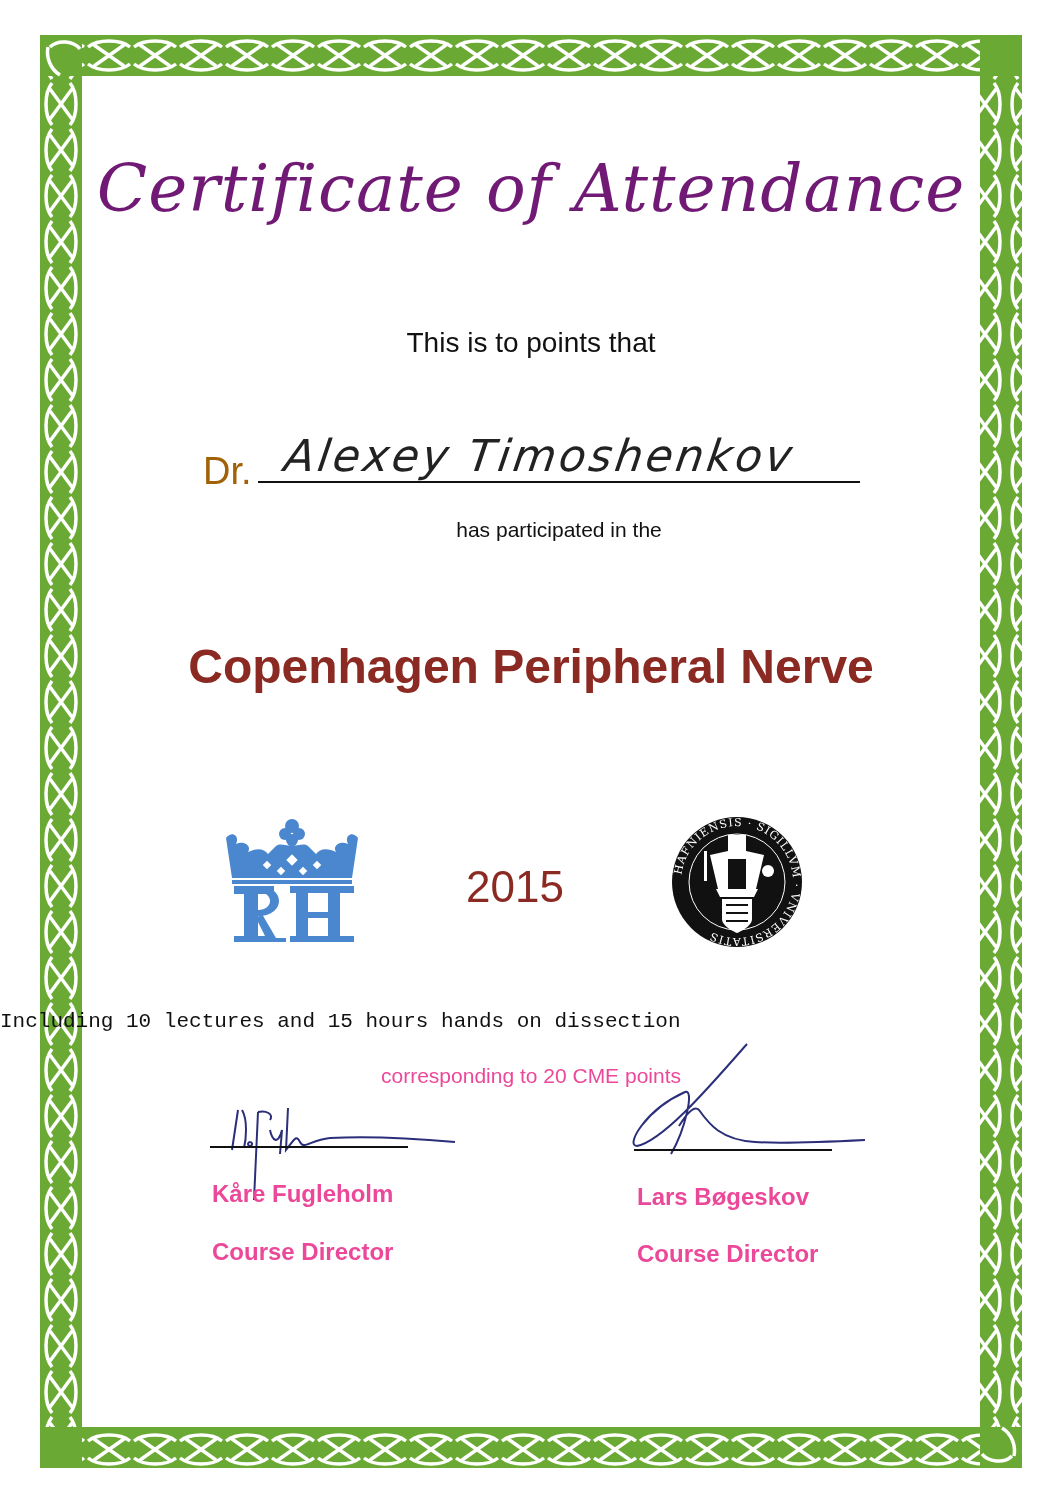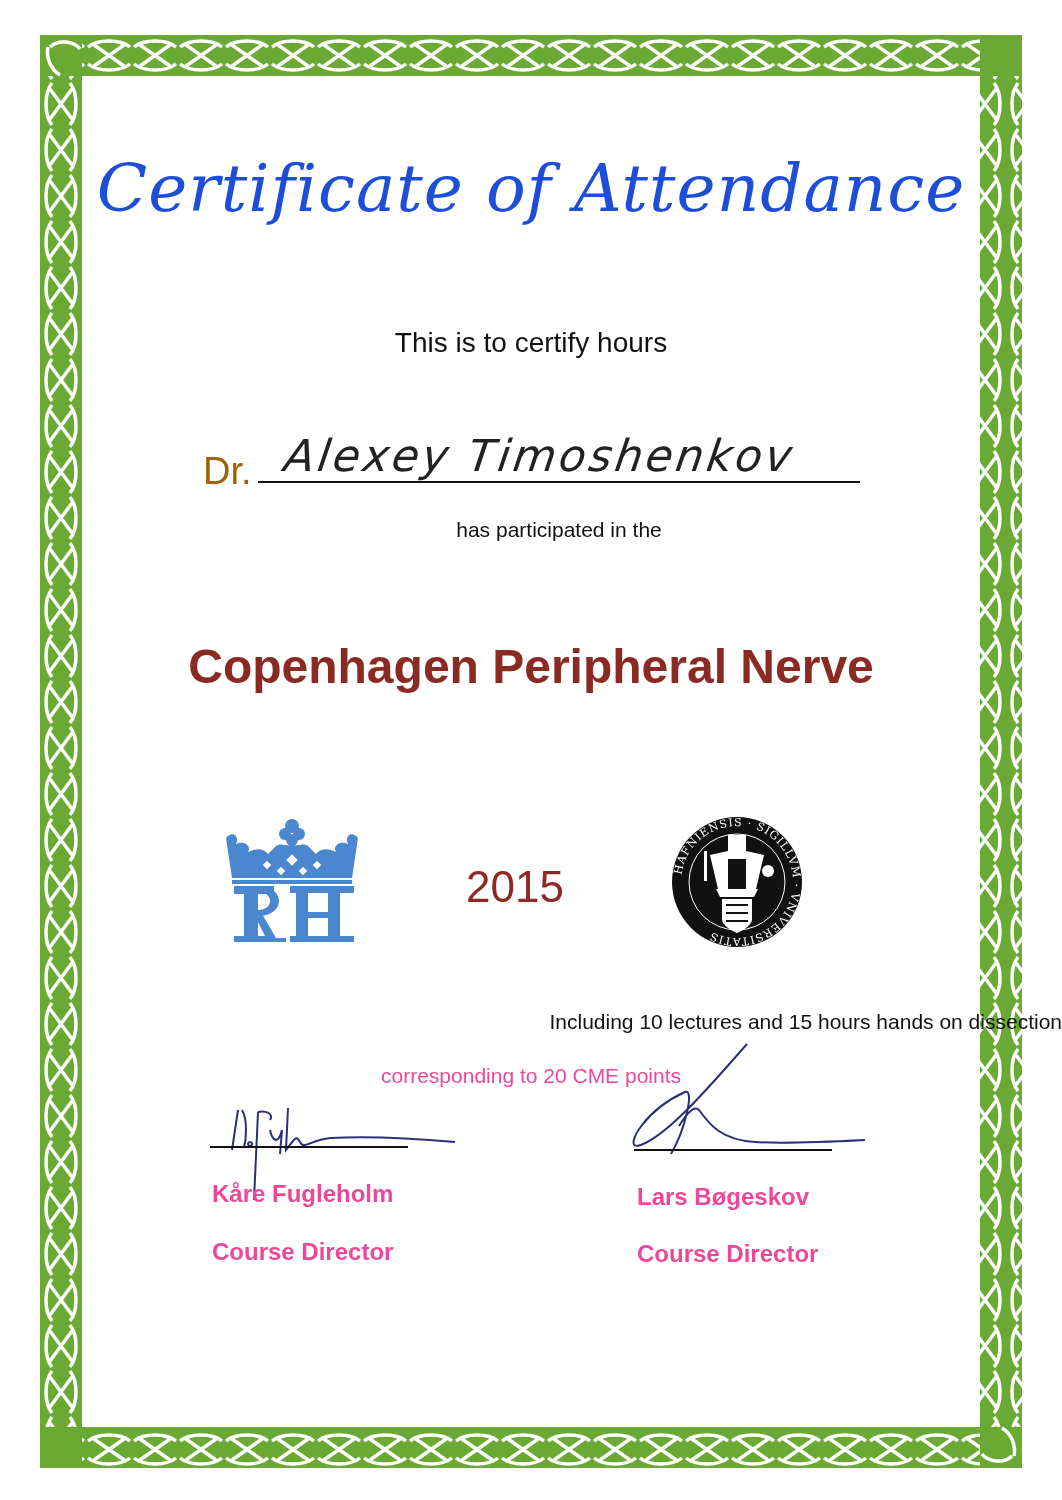--- a/index.html
+++ b/index.html
@@ -13,41 +13,41 @@
     }
     .frame svg.knot { position: absolute; left: 0; top: 0; }
     .inner {
       position: absolute; left: 42px; top: 41px; right: 42px; bottom: 41px;
       background: #ffffff;
     }
     .abs { position: absolute; }
     .title {
       left: 0; width: 1062px; top: 150px; text-align: center;
       font-family: "DejaVu Serif", serif; font-style: italic; font-size: 66px;
-      color: #1d4ed8; letter-spacing: 1px;
+      color: #701a75; letter-spacing: 1px;
     }
     .certify {
       left: 0; width: 1062px; top: 327px; text-align: center;
       font-size: 28px; color: #111;
     }
     .dr-label { left: 203px; top: 450px; font-size: 38px; color: #a16207; }
     .name-line { left: 258px; top: 481px; width: 602px; height: 2px; background: #111; }
     .name-hand {
       left: 285px; top: 430px; font-family: "DejaVu Sans", sans-serif; font-style: italic;
       font-weight: 200; font-size: 44px; color: #222; letter-spacing: 3px; transform: skewX(-8deg);
     }
     .participated { left: 0; width: 1062px; padding-left: 56px; box-sizing: border-box; top: 518px; text-align: center; font-size: 21px; color: #111; }
     .course {
       left: 0; width: 1062px; top: 622px; text-align: center; font-weight: bold;
       font-size: 48px; color: #8b2a22; line-height: 90px;
     }
     .year { left: 440px; width: 150px; text-align: center; top: 862px; font-weight: normal; font-size: 44px; color: #8b2a22; }
     .rh-logo { left: 222px; top: 818px; }
     .seal { left: 670px; top: 815px; }
-    .note1 { left: 0; width: 1062px; top: 1010px; text-align: right; font-size: 21px; color: #111; }
+    .note1 { left: 0; width: 1062px; top: 1010px; text-align: left; font-size: 21px; color: #111; font-family: Liberation Mono, monospace; }
     .note2 { left: 0; width: 1062px; top: 1064px; text-align: center; font-size: 21px; color: #ec4899; }
     .sig-line { height: 2px; background: #111; }
     .sig1-line { left: 210px; top: 1146px; width: 198px; }
     .sig2-line { left: 634px; top: 1149px; width: 198px; }
     .sign-name { font-weight: bold; font-size: 24px; color: #ec4899; }
     .n1 { left: 212px; top: 1180px; }
     .n2 { left: 637px; top: 1183px; }
     .r1 { left: 212px; top: 1238px; }
     .r2 { left: 637px; top: 1240px; }
   </style>
@@ -68,21 +68,21 @@
     <rect x="42" y="1392" width="898" height="41" fill="url(#kh)"></rect>
     <rect x="0" y="41" width="42" height="1351" fill="url(#kv)"></rect>
     <rect x="940" y="41" width="42" height="1351" fill="url(#kv)"></rect>
     <path d="M10 12 C18 4, 34 6, 40 14 M8 12 C6 22, 10 34, 20 40" stroke="#fff" stroke-width="3.5" fill="none"></path>
     <path d="M972 1421 C964 1429, 948 1427, 942 1419 M974 1421 C976 1411, 972 1399, 962 1393" stroke="#fff" stroke-width="3.5" fill="none"></path>
   </svg>
   <div class="inner"></div>
 </div>
 
 <div class="abs title">Certificate of Attendance</div>
-<div class="abs certify">This is to certify hours</div>
+<div class="abs certify">This is to points that</div>
 
 <div class="abs dr-label">Dr.</div>
 <div class="abs name-line"></div>
 <div class="abs name-hand">Alexey Timoshenkov</div>
 
 <div class="abs participated">has participated in the</div>
 
 <div class="abs course">
   <div>Copenhagen Peripheral Nerve</div>
 </div>

